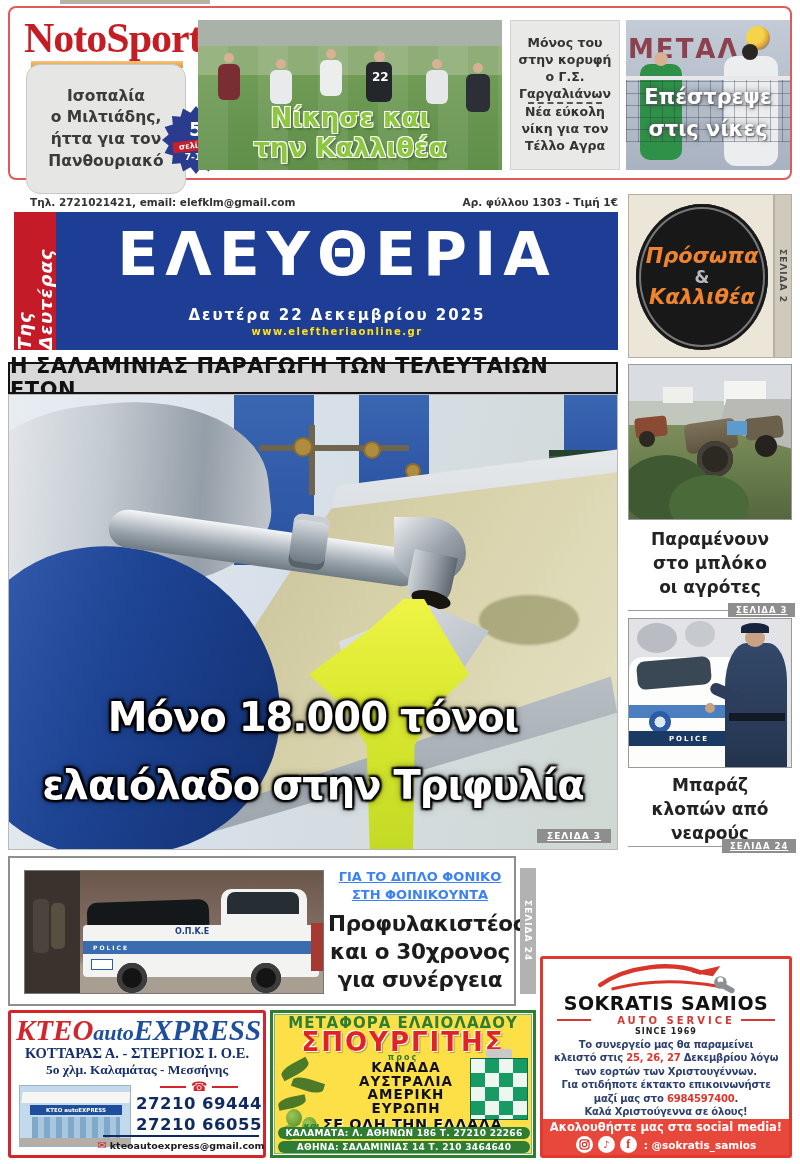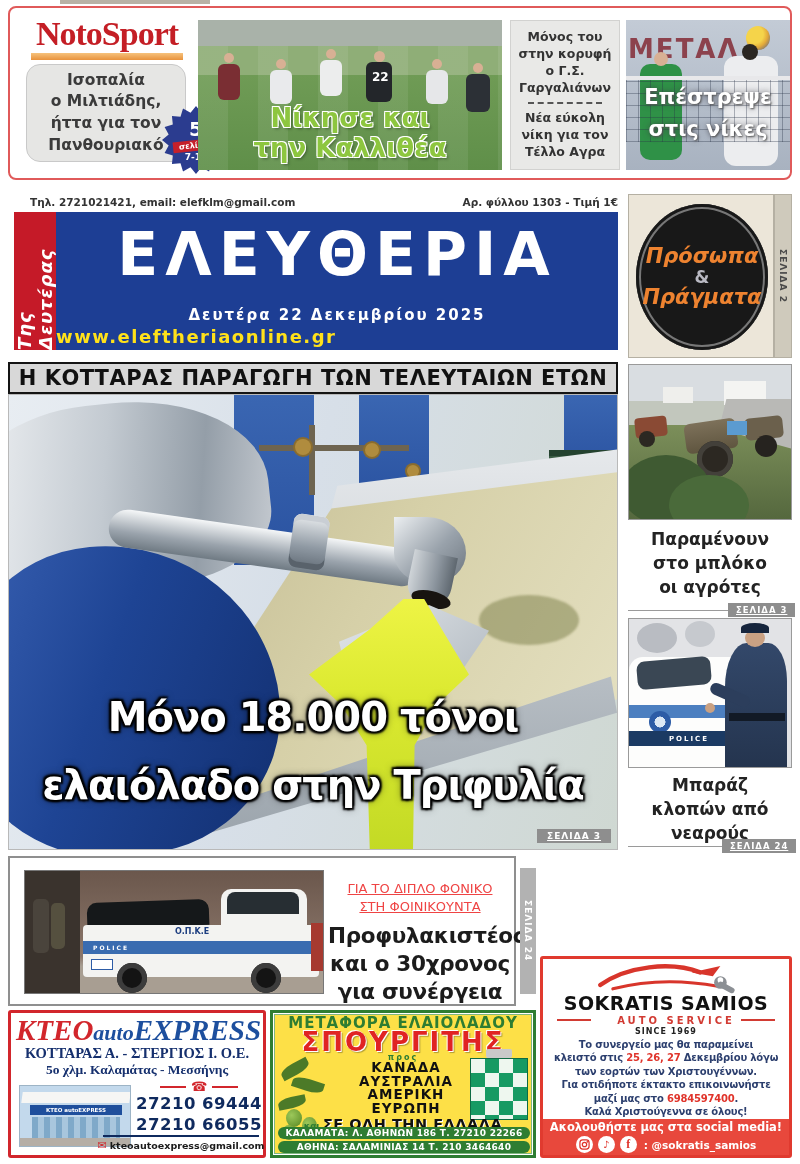--- a/index.html
+++ b/index.html
@@ -5,54 +5,54 @@
   * { margin:0; padding:0; box-sizing:border-box; }
   body { background:#fff; font-family:"DejaVu Sans","Liberation Sans",sans-serif; }
   .page { position:relative; width:800px; height:1164px; background:#fff; overflow:hidden; }
   .abs { position:absolute; }
   .pre { white-space:pre-line; }
 
   
   .top-sliver { left:60px; top:0; width:150px; height:4px; background:#b8b2a6; }
   .sports-strip { left:8px; top:6px; width:784px; height:174px; border:2px solid #e05a5a; border-radius:8px; background:#fff; }
   .noto-logo { left:14px; top:8px; width:166px; text-align:center; }
-  .noto-text { font-family:"Liberation Serif","DejaVu Serif",serif; font-weight:700; font-size:34px; color:#c41e25; letter-spacing:-1px; line-height:1.05; }
+  .noto-text { font-family:"Liberation Serif","DejaVu Serif",serif; font-weight:700; font-size:42px; color:#c41e25; letter-spacing:-1px; line-height:1.05; }
   .noto-bar { margin:1px auto 0; width:152px; height:7px; background:linear-gradient(180deg,#f6c27c,#e8923c); }
-  .sport-blurb { left:16px; top:56px; width:160px; height:98px; background:#e6e6e4; border:1px solid #c9c9c9; border-radius:14px; display:flex; align-items:center; justify-content:center; font-weight:600; font-size:15.5px; line-height:1.4; color:#3b3b3b; text-align:center; }
+  .sport-blurb { left:16px; top:56px; width:160px; height:130px; background:#e6e6e4; border:1px solid #c9c9c9; border-radius:14px; display:flex; align-items:center; justify-content:center; font-weight:600; font-size:15.5px; line-height:1.4; color:#3b3b3b; text-align:center; }
   .starburst { left:152px; top:98px; width:68px; height:68px; background:#2b3c8f; color:#fff; display:flex; flex-direction:column; align-items:center; justify-content:center;
     clip-path:polygon(100% 50%,90.2% 58%,96.2% 69.2%,84.1% 72.8%,85.4% 85.4%,72.8% 84.1%,69.2% 96.2%,58% 90.2%,50% 100%,41.9% 90.2%,30.9% 96.2%,27.2% 84.1%,14.6% 85.4%,15.9% 72.8%,3.8% 69.2%,9.8% 58%,0 50%,9.8% 42%,3.8% 30.9%,15.9% 27.2%,14.6% 14.6%,27.2% 15.9%,30.9% 3.8%,42% 9.8%,50% 0,58% 9.8%,69.2% 3.8%,72.8% 15.9%,85.4% 14.6%,84.1% 27.2%,96.2% 30.9%,90.2% 42%); }
   .star-num { font-size:20px; font-weight:800; line-height:1; }
   .star-ribbon { background:#c5202b; font-size:8px; font-weight:700; padding:1px 6px; transform:rotate(-6deg); margin:1px 0; }
   .star-range { font-size:9px; font-weight:800; }
   .photo { overflow:hidden; }
   .photo-football { left:188px; top:12px; width:304px; height:150px; background:linear-gradient(180deg,#a9b2a9 0 26px,#8fae77 26px 55px,#6f9b55 55px,#5f8f49); }
   .fb-stripes { left:0; top:26px; width:100%; height:124px; background:repeating-linear-gradient(90deg,rgba(255,255,255,.08) 0 30px,transparent 30px 60px); position:absolute; }
   .fb-caption { position:absolute; left:0; bottom:6px; width:100%; text-align:center; font-size:26px; font-weight:800; line-height:1.15; color:#8dc63f; text-shadow:1px 1px 0 #fff,-1px -1px 0 #fff,1px -1px 0 #fff,-1px 1px 0 #fff,2px 2px 3px rgba(0,0,0,.35); }
   .torso { position:absolute; border-radius:6px; }
   .head { position:absolute; border-radius:50%; background:#d8b094; }
   .jersey-num { position:absolute; color:#fff; font-size:12px; font-weight:800; }
-  .sport-info { left:500px; top:12px; width:110px; height:150px; background:#e9e9e7; border:1px solid #d2d2d0; display:flex; flex-direction:column; align-items:center; justify-content:center; gap:6px; padding:6px 2px; }
+  .sport-info { left:500px; top:12px; width:110px; height:150px; background:#e9e9e7; border:1px solid #d2d2d0; display:flex; flex-direction:column; align-items:center; justify-content:center; padding:6px 2px; }
   .info-text { font-size:12.5px; font-weight:700; line-height:1.35; color:#333; text-align:center; }
   .info-divider { width:72%; border-top:2px dashed #555; }
   .photo-volley { left:616px; top:12px; width:164px; height:150px; background:linear-gradient(180deg,#c3cbd6,#a8b2c0); }
   .vb-sign { position:absolute; left:2px; top:14px; font-size:26px; font-weight:800; color:rgba(128,32,44,.8); letter-spacing:2px; }
   .vb-net { position:absolute; left:0; top:56px; width:164px; height:66px; border-top:4px solid #e8e8ea;
     background:repeating-linear-gradient(90deg,rgba(40,50,70,.35) 0 1px,transparent 1px 12px),repeating-linear-gradient(0deg,rgba(40,50,70,.35) 0 1px,transparent 1px 12px); }
   .vb-ball { position:absolute; left:120px; top:6px; width:24px; height:24px; border-radius:50%; background:radial-gradient(circle at 35% 35%,#f5d44a 0 40%,#e3a93a 60%,#31519e); }
   .vb-caption { position:absolute; left:0; top:62px; width:100%; text-align:center; font-size:21px; font-weight:800; line-height:1.5; color:#fff; text-shadow:1px 1px 2px #555,0 0 6px rgba(60,60,70,.8); }
 
   
   .contact-line { left:30px; top:196px; font-size:10.5px; font-weight:700; color:#333; }
   .issue-line { left:360px; top:196px; width:258px; text-align:right; font-size:10.5px; font-weight:700; color:#333; }
   .masthead { left:14px; top:212px; width:604px; height:138px; background:#1d3e94; }
   .edition-strip { position:absolute; left:0; top:0; width:42px; height:138px; background:#c51a28; display:flex; align-items:center; justify-content:center; }
   .edition-text { writing-mode:vertical-rl; transform:rotate(180deg); color:#fff; font-weight:700; font-style:italic; font-size:18px; letter-spacing:1px; }
   .mast-title { position:absolute; left:42px; top:12px; width:562px; text-align:center; color:#fff; font-size:60px; font-weight:700; letter-spacing:7px; line-height:1; }
   .mast-date { position:absolute; left:42px; top:94px; width:562px; text-align:center; color:#fff; font-size:15px; font-weight:800; letter-spacing:2px; }
-  .mast-url { position:absolute; left:42px; top:114px; width:562px; text-align:left; color:#ffe11a; font-size:18px; font-weight:800; letter-spacing:1.5px; }
+  .mast-url { position:absolute; left:42px; top:114px; width:562px; text-align:center; color:#ffe11a; font-size:10px; font-weight:800; letter-spacing:1.5px; }
   .prosopa-panel { left:628px; top:194px; width:146px; height:164px; background:#ece6d9; border:1px solid #b5b0a3; }
   .prosopa-circle { position:absolute; left:7px; top:9px; width:132px; height:146px; border-radius:50%; background:#181818; box-shadow:inset 0 0 0 3px #181818, inset 0 0 0 5px #777; display:flex; flex-direction:column; align-items:center; justify-content:center; }
   .prosopa-line { font-style:italic; font-weight:800; font-size:21px; color:#ee8330; line-height:1.1; }
   .prosopa-amp { font-weight:800; font-size:17px; color:#b9b9c2; line-height:1.1; }
   .prosopa-tab { left:774px; top:194px; width:18px; height:164px; background:#cfcabc; border:1px solid #b5b0a3; display:flex; align-items:center; justify-content:center; }
   .vtext { writing-mode:vertical-rl; font-size:9px; font-weight:700; letter-spacing:1px; }
 
   
   .kicker-bar { left:8px; top:362px; width:610px; height:32px; background:#d8d8d8; border:2px solid #141414; display:flex; align-items:center; justify-content:center; font-size:21px; font-weight:800; color:#111; letter-spacing:.5px; }
   .photo-main { left:8px; top:394px; width:610px; height:456px; border:1px solid #b9b9b9; background:linear-gradient(105deg,#e8edf2 0%,#d7dfe8 45%,#cfd8d2 100%); }
@@ -80,21 +80,21 @@
   .main-badge { position:absolute; right:6px; bottom:6px; }
 
   
   .photo-tractors { left:628px; top:364px; width:164px; height:156px; border:1px solid #9a9a9a; background:linear-gradient(180deg,#d9dde1 0 36px,#c2c7bd 36px 60px,#7c8f5a 60px,#55683e); }
   .photo-police { left:628px; top:618px; width:164px; height:150px; border:1px solid #9a9a9a; background:#e2e3e6; }
   .side-cap { width:164px; text-align:center; font-weight:700; font-size:17px; line-height:1.4; color:#232323; }
   .side-rule { height:1px; background:#9a9a9a; }
   .second-box { left:8px; top:856px; width:508px; height:150px; border:2px solid #8f8f8f; background:#fff; }
   .photo-pickup { position:absolute; left:14px; top:12px; width:300px; height:124px; border:1px solid #777; background:linear-gradient(180deg,#6b574c,#8a766a 70%,#a89e92 78%,#a89e92); }
   .second-text { position:absolute; left:318px; top:10px; width:184px; text-align:center; }
-  .second-kicker { font-size:13px; font-weight:400; line-height:1.35; color:#ef4444; text-decoration:underline;margin-top:12px; }
+  .second-kicker { font-size:13px; font-weight:700; line-height:1.35; color:#3b82f6; text-decoration:underline; }
   .second-headline { margin-top:7px; font-size:21.5px; font-weight:600; line-height:1.3; color:#1c1c1c; letter-spacing:-.3px; }
   .second-vbadge { left:520px; top:868px; width:16px; height:126px; background:#b2b2b2; display:flex; align-items:center; justify-content:center; color:#fff; }
   .train-box { left:540px; top:856px; width:252px; height:92px; border:1px solid #a5a5a5; display:flex; flex-direction:column; align-items:center; padding-top:12px; gap:7px; }
   .train-headline { font-style:italic; font-weight:800; font-size:20px; line-height:1.3; color:#3a3a3a; text-align:center; }
 
   
   .ad-kteo { left:8px; top:1010px; width:258px; height:148px; border:3px solid #d2262c; border-radius:3px; background:#fff; padding:2px 5px; }
   .kteo-brand { text-align:center; font-family:"Liberation Serif","DejaVu Serif",serif; font-style:italic; line-height:1.05; white-space:nowrap; }
   .kteo-red { font-weight:700; font-size:29px; color:#d2262c; }
   .kteo-mid { font-weight:700; font-size:22px; color:#1d4f9e; }
@@ -213,28 +213,28 @@
     </div>
     <div class="mast-title">ΕΛΕΥΘΕΡΙΑ</div>
     <div class="mast-date">Δευτέρα 22 Δεκεμβρίου 2025</div>
     <div class="mast-url">www.eleftheriaonline.gr</div>
   </div>
 
   <div class="abs prosopa-panel">
     <div class="prosopa-circle">
       <div class="prosopa-line">Πρόσωπα</div>
       <div class="prosopa-amp">&amp;</div>
-      <div class="prosopa-line">Πράγματα</div>
+      <div class="prosopa-line">Καλλιθέα</div>
     </div>
   </div>
   <div class="abs prosopa-tab">
     <span class="vtext" style="color:#4a4a4a;">ΣΕΛΙΔΑ 2</span>
   </div>
 
-  <div class="abs kicker-bar">Η ΚΟΤΤΑΡΑΣ ΠΑΡΑΓΩΓΗ ΤΩΝ ΤΕΛΕΥΤΑΙΩΝ ΕΤΩΝ</div>
+  <div class="abs kicker-bar">Η ΣΑΛΑΜΙΝΙΑΣ ΠΑΡΑΓΩΓΗ ΤΩΝ ΤΕΛΕΥΤΑΙΩΝ ΕΤΩΝ</div>
 
   <div class="abs photo photo-main">
     <div class="pm-panel" style="left:225px;top:0;width:80px;height:170px;"></div>
     <div class="pm-panel" style="left:350px;top:0;width:70px;height:110px;"></div>
     <div class="pm-panel" style="left:555px;top:0;width:55px;height:80px;"></div>
     <div class="pm-louver"></div>
     <div class="pm-brass-bar" style="left:250px;top:50px;width:150px;height:6px;"></div>
     <div class="pm-brass-bar" style="left:300px;top:30px;width:6px;height:70px;"></div>
     <div class="pm-brass" style="left:286px;top:44px;width:16px;height:16px;"></div>
     <div class="pm-brass" style="left:356px;top:48px;width:14px;height:14px;"></div>

